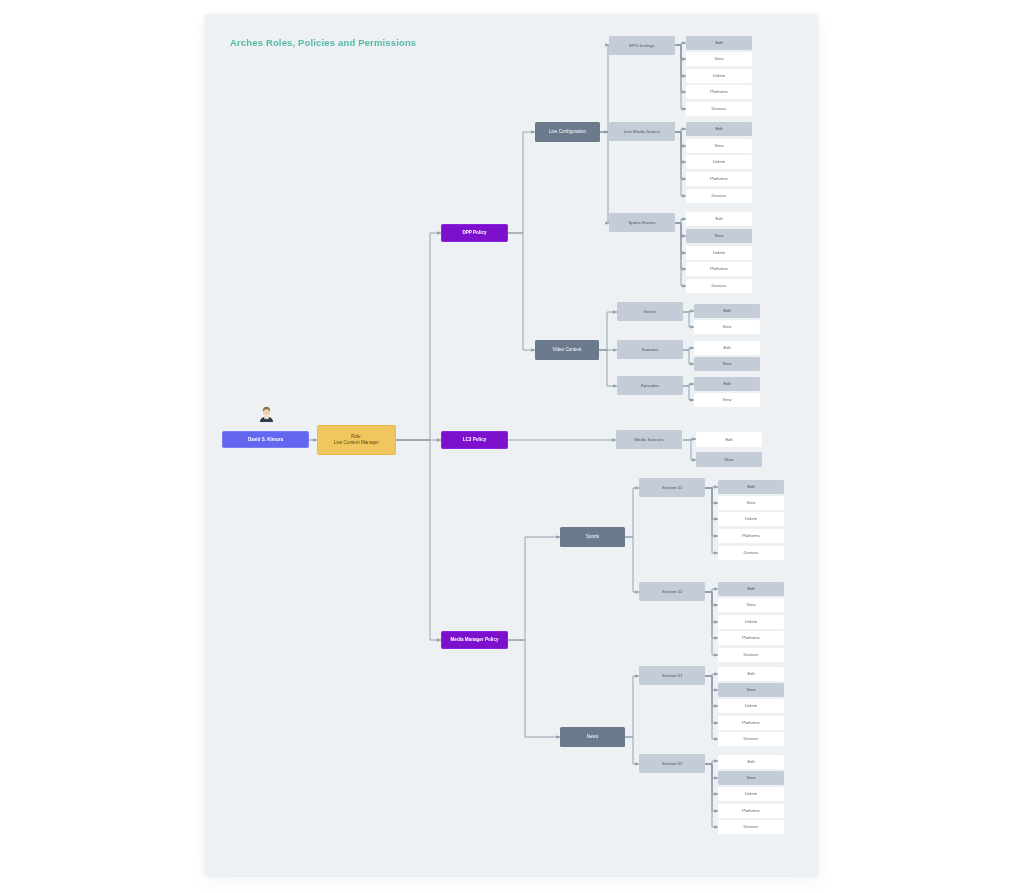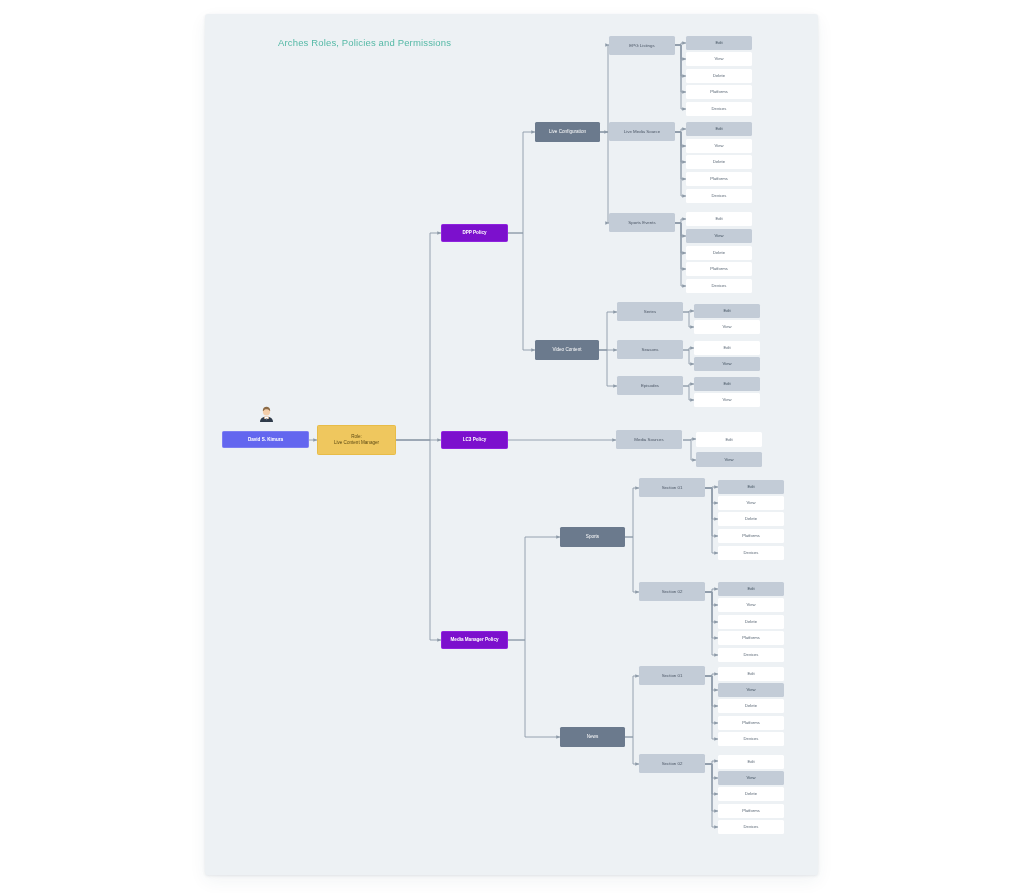--- a/index.html
+++ b/index.html
@@ -16,25 +16,24 @@
     left: 205px; top: 14px;
     width: 613px; height: 861px;
     background: #edf1f4;
     border-radius: 3px;
     box-shadow: 0 1px 3px rgba(40,60,80,.10), 0 6px 18px rgba(40,60,80,.06);
     overflow: hidden;
   }
 
   #title {
     position:absolute; left:25px; top:23px;
-    font-size: 9.5px; font-weight: normal;
+    font-size: 9.5px; font-weight: bold;
     letter-spacing: .15px;
     color: #55b9a6;
     white-space: nowrap;
-    margin-left: 48px;
   }
 
   #svg-layer { position:absolute; left:0; top:0; width:613px; height:861px; pointer-events:none; }
 
   .node {
     position: absolute;
     display:flex; align-items:center; justify-content:center;
     text-align:center;
     line-height: 1.22;
     border-radius: 1.5px;

